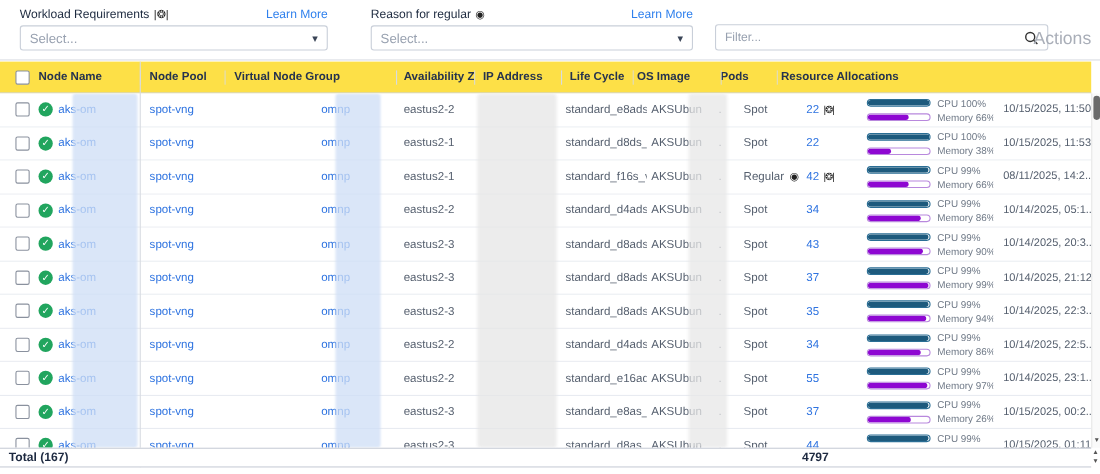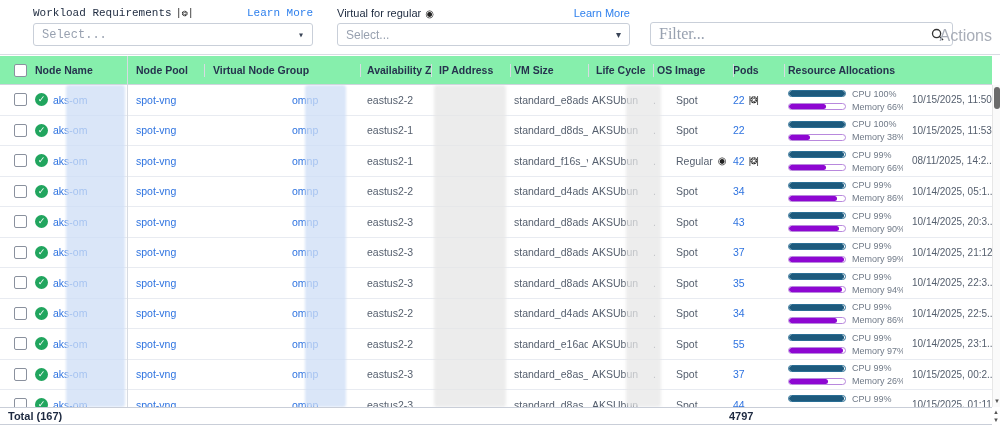--- a/index.html
+++ b/index.html
@@ -8,29 +8,29 @@
   .app { position:relative; width:1000px; height:431px; background:#fff; overflow:hidden; }
 
   
   .toolbar { position:absolute; top:0; left:0; width:1000px; height:55px; border-bottom:1px solid #d9dce3; background:#fff; }
   .fgroup { position:absolute; top:6px; }
   .fgroup .lblrow { display:flex; align-items:center; font-size:11px; color:#1d2a3f; height:14px; }
   .fgroup .lblrow .lm { margin-left:auto; color:#2f80ed; font-size:11px; cursor:pointer; }
   .fgroup .ficon { margin-left:4px; font-size:10px; color:#222; }
   .select { margin-top:3px; height:23px; border:1px solid #c9cfd9; border-radius:3px; background:#fff; display:flex; align-items:center; padding:0 8px; font-size:12px; color:#98a1b0; cursor:pointer;justify-content:center; }
   .select .caret { margin-left:auto; color:#3a4557; font-size:10px; }
-  .g-workload { left:33px; width:280px;font-family:Liberation Mono, monospace; }
+  .g-workload { left:18px; width:280px; }
   .g-reason { left:337px; width:293px; }
   .searchbox { position:absolute; left:650px; top:22px; width:303px; height:24px; border:1px solid #c9cfd9; border-radius:3px; background:#fff; display:flex; align-items:center; padding:0 8px; }
-  .searchbox input { flex:1; border:none; outline:none; font-size:16px; color:#7f1d1d; font-family:Liberation Serif, serif; background:transparent; }
+  .searchbox input { flex:1; border:none; outline:none; font-size:11px; color:#7f1d1d; font-family:Liberation Sans, sans-serif; background:transparent; }
   .searchbox input::placeholder { color:#98a1b0; }
   .actions { position:absolute; right:8px; top:27px; font-size:16px; color:#a9aeb8; }
 
   
-  .thead { position:absolute; top:56px; left:0; width:992px; height:29px; display:flex; align-items:center; border-bottom:1px solid #cfd4dd; background:#86efac; font-size:10.5px; font-weight:bold; color:#26334e; }
+  .thead { position:absolute; top:56px; left:0; width:992px; height:29px; display:flex; align-items:center; border-bottom:1px solid #cfd4dd; background:#fde047; font-size:10.5px; font-weight:bold; color:#26334e; }
   .hcell { position:relative; height:100%; display:flex; align-items:center; white-space:nowrap; overflow:hidden; }
   .hcell.sep::before { content:""; position:absolute; left:0; top:8px; height:13px; width:1px; background:#d7dbe2; }
   .hicon { font-weight:normal; color:#3a4557; margin-left:7px; font-size:11px; }
 
   .c-check{width:30px; padding-left:14px;} .c-name{width:97px; padding-left:5px;}
   .c-vng{width:156px; padding-left:9px;} .c-pool{width:77px; padding-left:9px;}
   .c-zone{width:71px; padding-left:7px;} .c-ip{width:79px; padding-left:8px;}
   .c-vm{width:78px; padding-left:4px;} .c-os{width:80px; padding-left:4px; padding-right:12px;}
   .c-lc{width:65px; padding-left:8px;} .c-pods{width:51px; padding-left:0;}
   .c-alloc{width:119px; padding-left:4px;} .c-created{width:89px; padding-left:9px;}
@@ -91,21 +91,21 @@
         <span class="lm">Learn More</span>
       </div>
       <div class="select">
         <span>Select...</span>
         <span class="caret">▾</span>
       </div>
     </div>
 
     <div class="fgroup g-reason">
       <div class="lblrow">
-        <span>Virtual for regular</span>
+        <span>Reason for regular</span>
         <span class="ficon">◉</span>
         <span class="lm">Learn More</span>
       </div>
       <div class="select">
         <span>Select...</span>
         <span class="caret">▾</span>
       </div>
     </div>
 
     <div class="searchbox">
@@ -120,21 +120,20 @@
 
   <div class="thead">
     <div class="hcell c-check">
         <div class="checkbox"></div>
       </div>
     <div class="hcell c-name">Node Name</div>
     <div class="hcell c-pool sep">Node Pool</div>
     <div class="hcell c-vng sep">Virtual Node Group</div>
     <div class="hcell c-zone sep">Availability Zone</div>
     <div class="hcell c-ip sep">IP Address</div>
-    <div class="hcell c-vm sep">VM Size</div>
     <div class="hcell c-lc sep">Life Cycle</div>
     <div class="hcell c-os sep">OS Image</div>
     <div class="hcell c-pods sep">Pods</div>
     <div class="hcell c-alloc sep">
       <span>Resource Allocations</span>
       <span class="hicon">↓</span>
 
     </div>
   </div>
 

